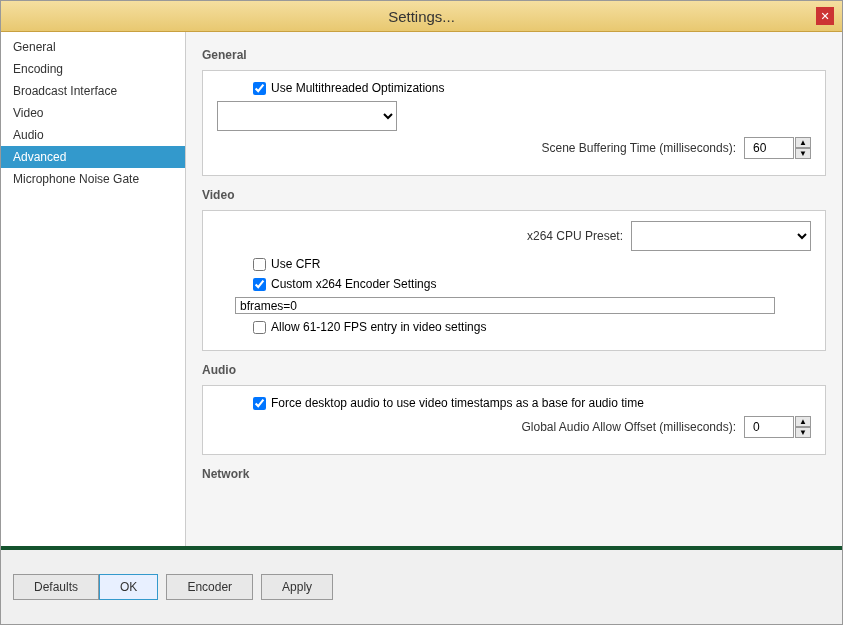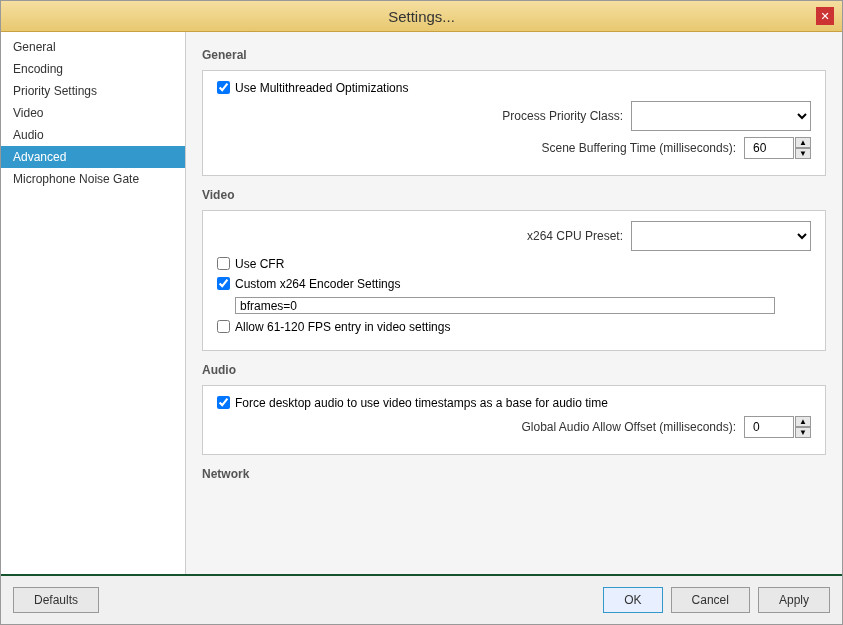--- a/index.html
+++ b/index.html
@@ -16,61 +16,60 @@
     .section-header { font-size: 12px; font-weight: bold; color: #555; margin-bottom: 8px; margin-top: 4px; }
     .section-box { background: white; border: 1px solid #ccc; padding: 10px 14px; margin-bottom: 12px; }
     .form-row { display: flex; align-items: center; margin-bottom: 6px; }
     .form-label { text-align: right; flex: 1; margin-right: 8px; color: #333; }
     select { border: 1px solid #999; background: white; padding: 14px 4px; height: 22px; min-width: 180px; }
     input[type="text"], input[type="number"] { border: 1px solid #999; background: white; padding: 2px 4px; height: 17px; }
     .spinner-wrap { display: flex; align-items: center; }
     .spinner-wrap input { width: 50px; height: 22px; border: 1px solid #999; padding: 2px 8px; }
     .spinner-btns { display: flex; flex-direction: column; margin-left: 1px; }
     .spinner-btn { width: 16px; height: 11px; border: 1px solid #999; background: #e8e8e8; cursor: pointer; display: flex; align-items: center; justify-content: center; font-size: 8px; line-height: 1; }
-    .checkbox-row { display: flex; align-items: flex-start; margin-bottom: 6px; }
+    .checkbox-row { display: flex; align-items: flex-end; margin-bottom: 6px; margin-left: 36px; }
     .checkbox-row input[type="checkbox"] { margin-right: 5px; }
     .text-input-full { width: 540px; border: 1px solid #999; padding: 3px 5px; height: 22px; background: white; }
     .network-input { width: 60px; }
-    .footer { background: #f0f0f0; border-top: 2px solid #14532d; padding: 11px 12px; display: flex; justify-content: space-between; align-items: center; }
+    .footer { background: #f0f0f0; border-top: 4px solid #14532d; padding: 24px 12px; display: flex; align-items: center; }
     .footer-left { }
     .footer-right { display: flex; gap: 8px; }
     .btn { border: 1px solid #999; background: #e8e8e8; padding: 4px 20px; height: 26px; cursor: pointer; color: #333; }
     .btn-ok { border: 1px solid #3399cc; background: #e8f0ff; }
   </style>
 </head>
 <body>
 
 <div class="dialog">
   <div class="title-bar">
     <div style="width:18px"></div>
     <span class="title-bar-text">Settings...</span>
     <button class="close-btn">✕</button>
   </div>
 
   <div class="content">
     <div class="sidebar">
     <div class="sidebar-item">General</div>
         <div class="sidebar-item">Encoding</div>
-        <div class="sidebar-item">Priority Settings</div>
+        <div class="sidebar-item">Broadcast Interface</div>
         <div class="sidebar-item">Video</div>
         <div class="sidebar-item">Audio</div>
         <div class="sidebar-item active">Advanced</div>
         <div class="sidebar-item">Microphone Noise Gate</div>
       </div>
 
     <div class="main">
 
       <div class="section-header">General</div>
       <div class="section-box">
         <div class="checkbox-row">
           <input type="checkbox" checked="" style="">
           <label>Use Multithreaded Optimizations</label>
         </div>
         <div class="form-row">
-          <span class="form-label">Process Priority Class:</span>
           <select>
             <option>Above Normal</option>
           </select>
         </div>
         <div class="form-row">
           <span class="form-label">Scene Buffering Time (milliseconds):</span>
           <div class="spinner-wrap">
             <input type="text" value="60" style="">
             <div class="spinner-btns">
               <button class="spinner-btn">▲</button>
@@ -127,17 +126,17 @@
 
     </div>
   </div>
 
   <div class="footer">
     <div class="footer-left">
       <button class="btn">Defaults</button>
     </div>
     <div class="footer-right">
       <button class="btn btn-ok">OK</button>
-      <button class="btn">Cancel</button>
+      <button class="btn">Encoder</button>
       <button class="btn">Apply</button>
     </div>
   </div>
 </div>
 
 </body></html>

